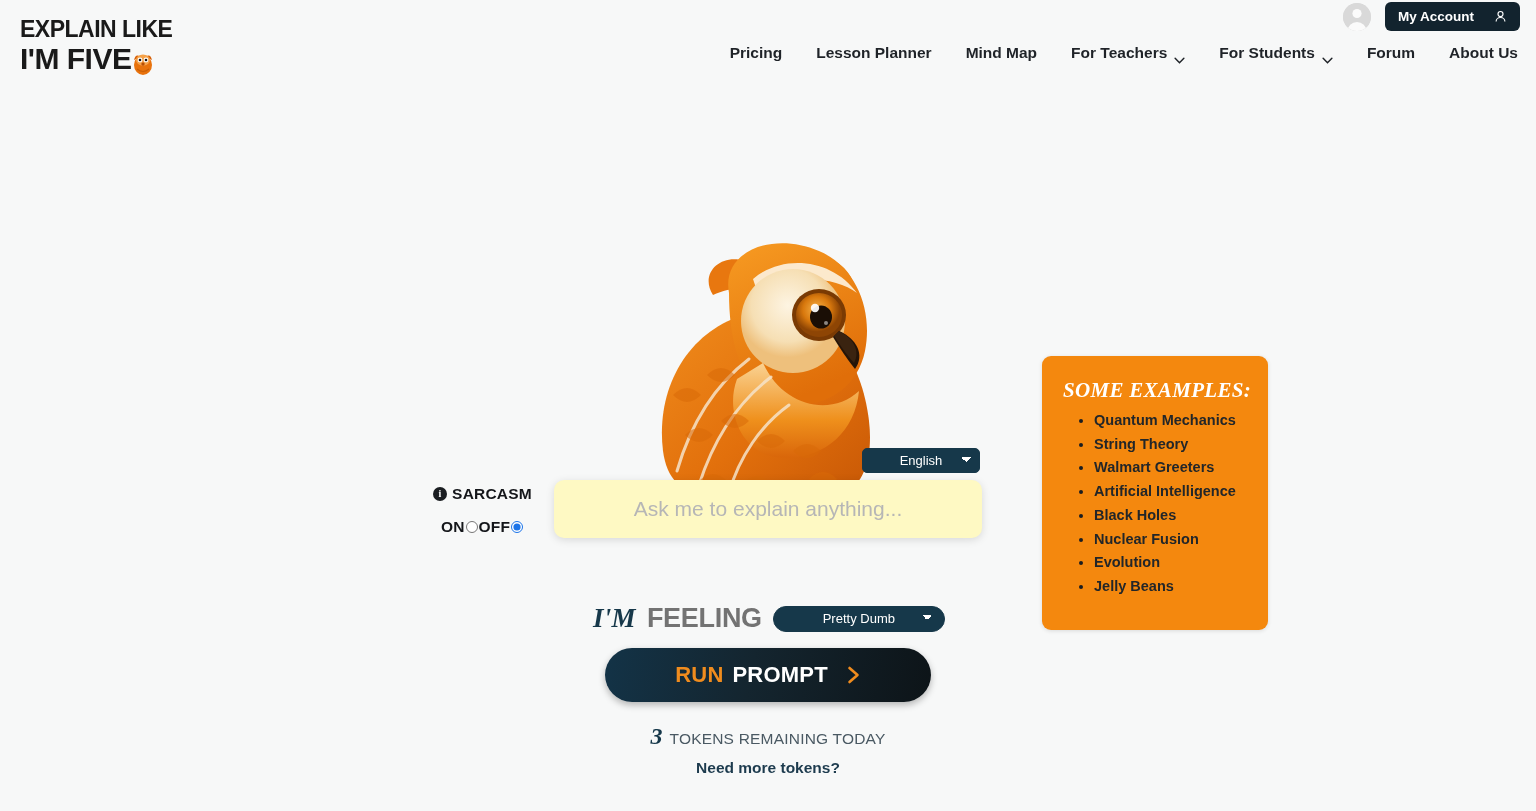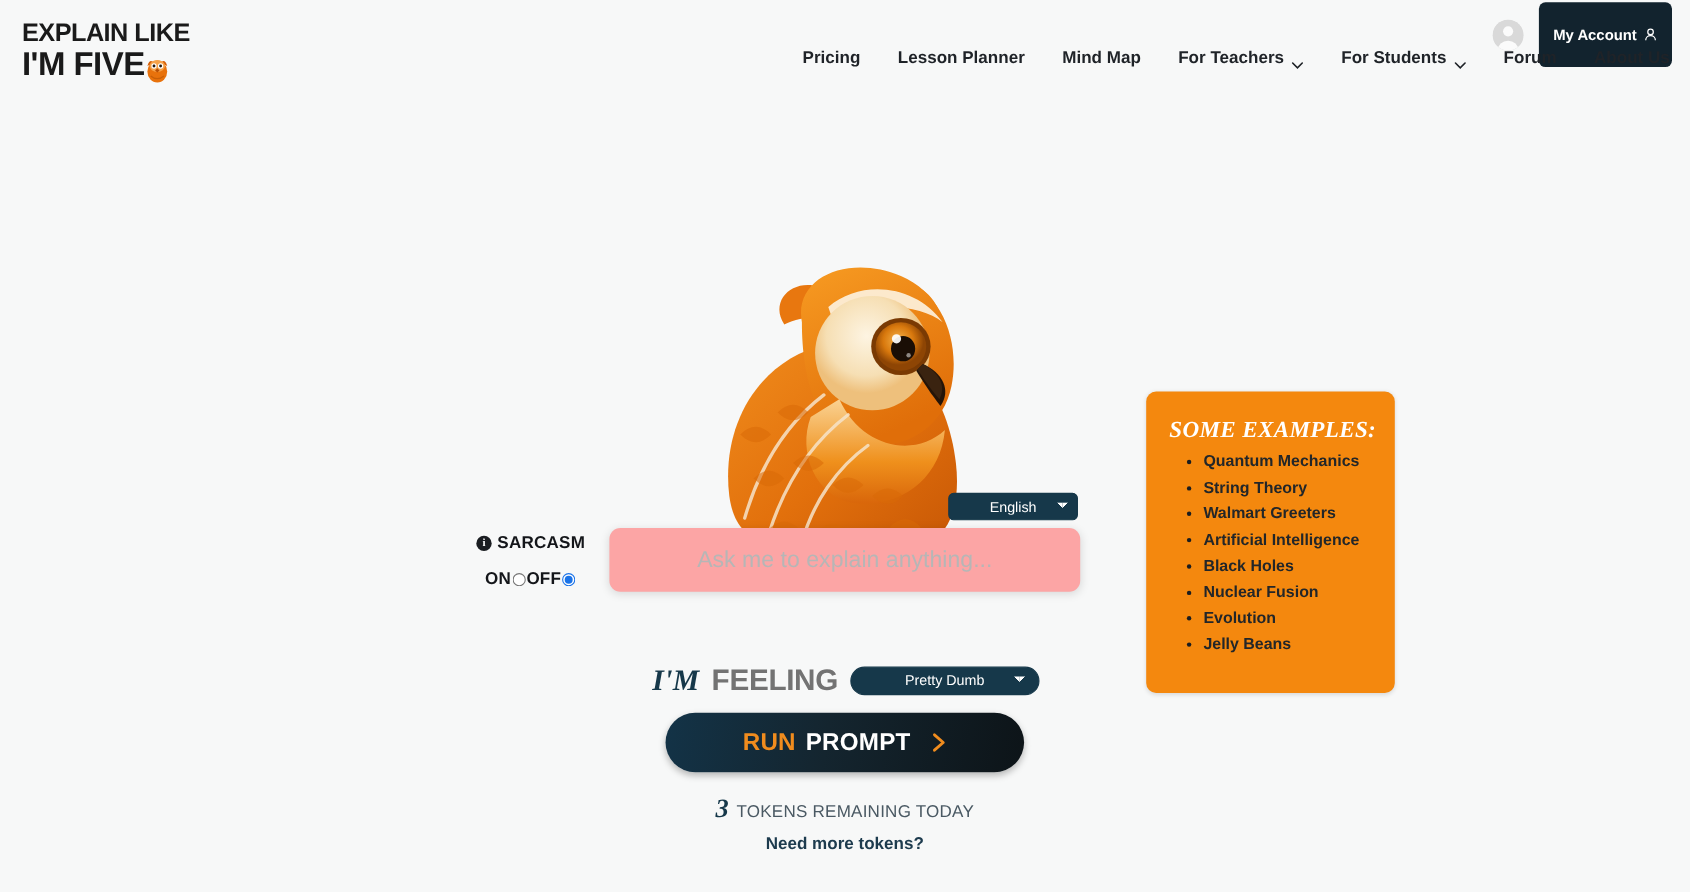--- a/index.html
+++ b/index.html
@@ -60,22 +60,22 @@
     overflow: hidden;
   }
   .avatar svg { display:block; }
   .acct-btn {
     background: #12232e;
     color: #fff;
     border: none;
     border-radius: 6px;
     font-size: 13.5px;
     font-weight: bold;
-    padding: 22px 13px;
-    display: flex; align-items: center; gap: 6px;
+    padding: 7px 13px;
+    display: flex; align-items: center; gap: 20px;
     cursor: pointer;
     font-family: "Liberation Sans", sans-serif;
     text-align: center;
   }
 
   .nav {
     position: absolute;
     right: 16px; top: 44px;
     display: flex;
     gap: 0;
@@ -125,21 +125,21 @@
       calc(100% - 13px) calc(50% - 1px),
       calc(100% - 8px) calc(50% - 1px);
     background-size: 5px 5px, 5px 5px;
     background-repeat: no-repeat;
   }
 
   .ask-box {
     position: absolute;
     left: 554px; top: 388px;
     width: 428px; height: 58px;
-    background: #fca5a5;
+    background: #fef9c3;
     border: none;
     border-radius: 10px;
     box-shadow: 0 2px 9px rgba(0,0,0,0.13);
     font-size: 21px;
     color: #4a4a4a;
     text-align: center;
     font-family: "Liberation Sans", sans-serif;
     outline: none;
   }
   .ask-box::placeholder { color: #b6b6b6; }

